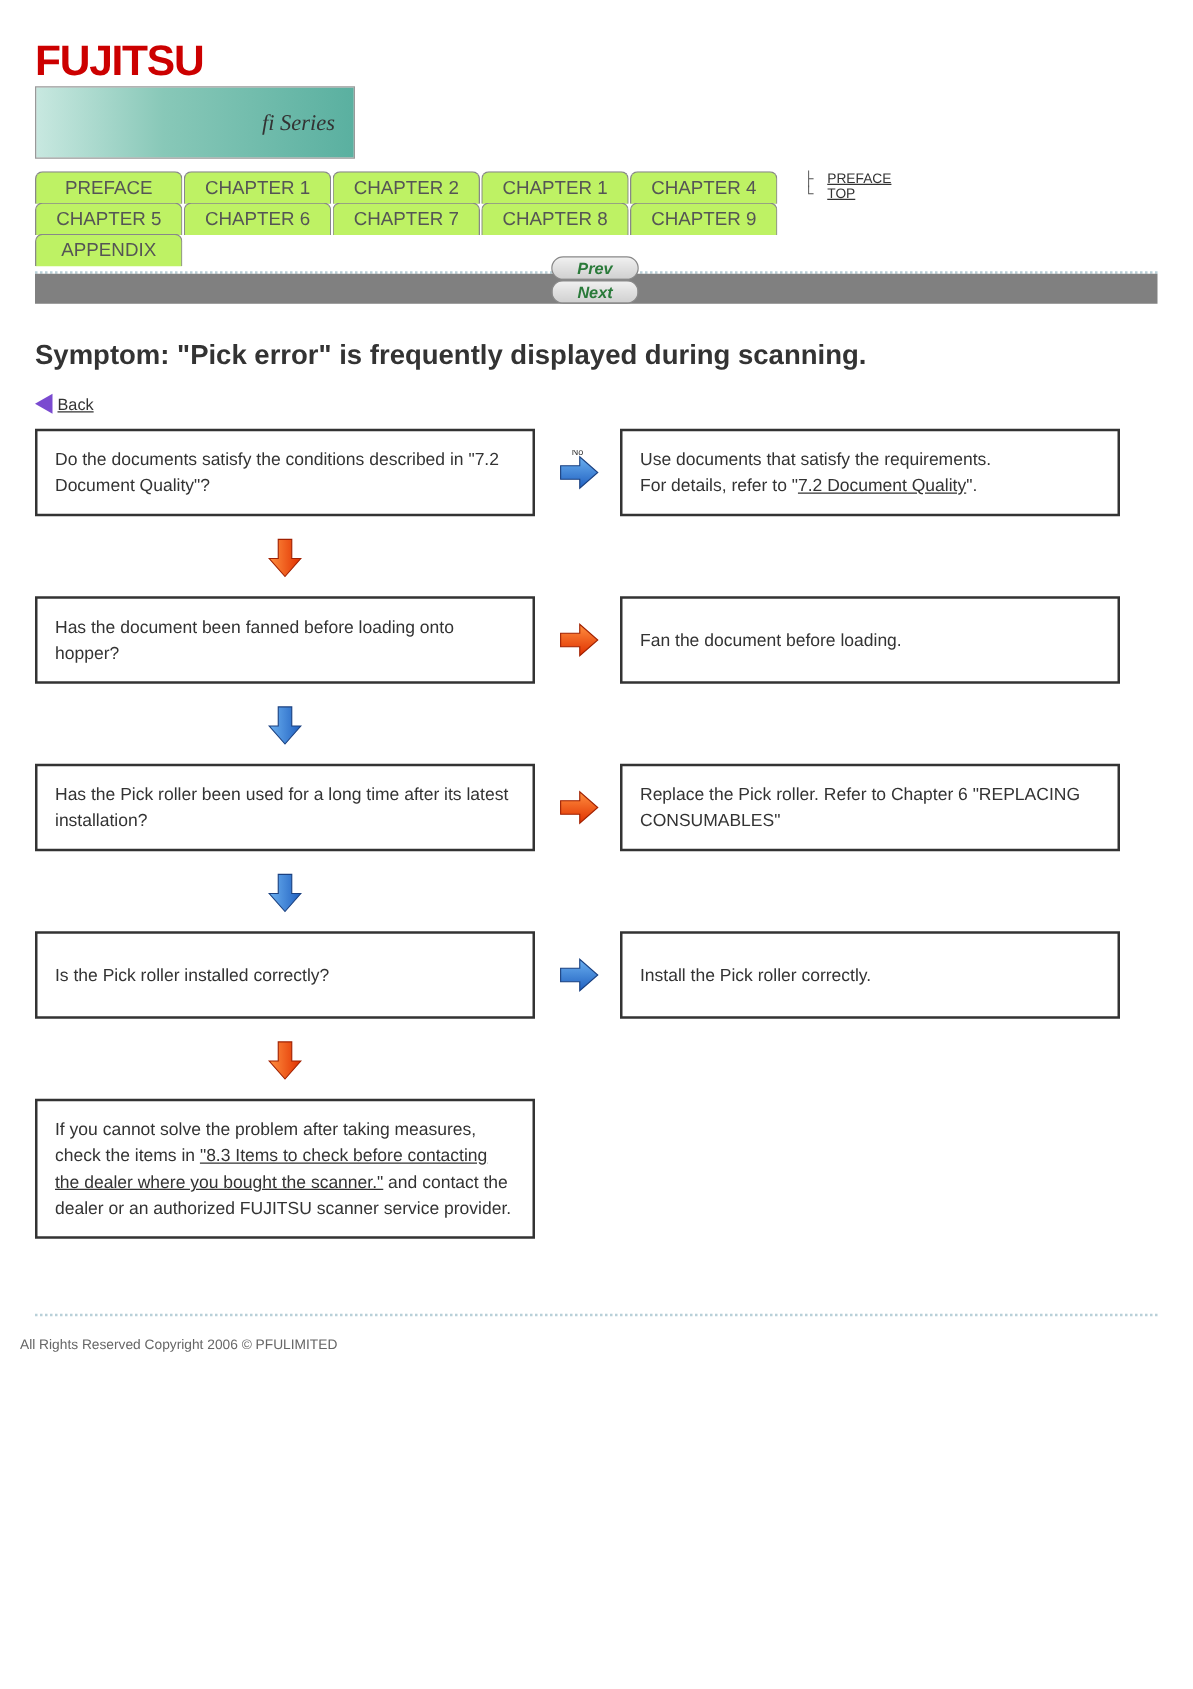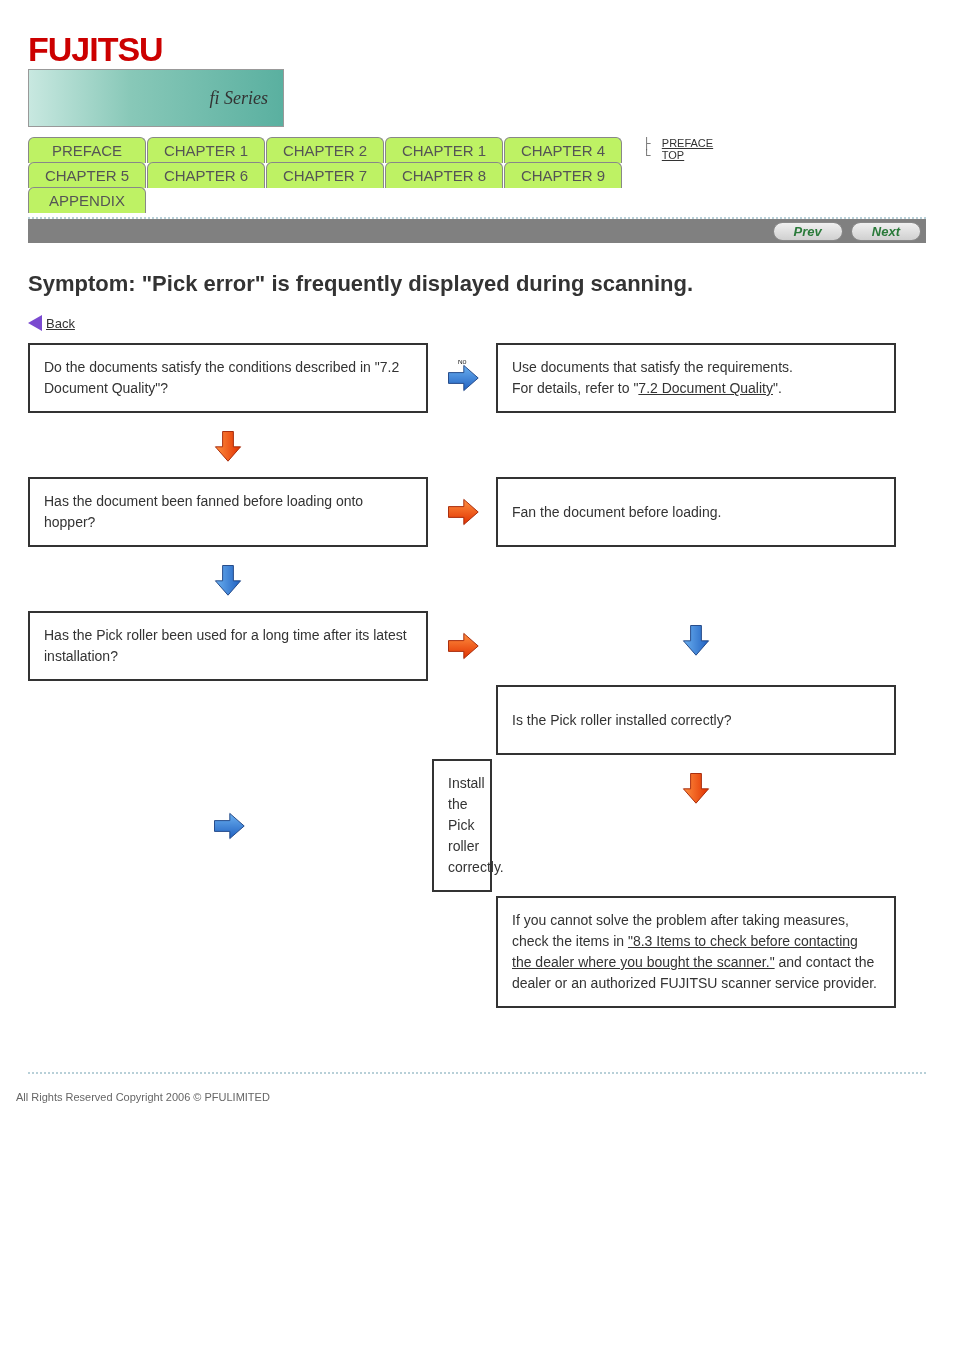--- a/index.html
+++ b/index.html
@@ -84,20 +84,21 @@
       border-top: 2px dotted #b8d0d8;
       margin: 5px 28px 0 28px;
     }
     .nav-bar {
       background: #808080;
       height: 24px;
       margin: 0 28px;
       display: flex;
       justify-content: flex-end;
       align-items: center;
+      flex-direction: column;
     }
     .nav-btn {
       background: linear-gradient(to bottom, #f0f0f0, #d0d0d0);
       border: 1px solid #888;
       border-radius: 10px;
       padding: 1px 20px;
       margin-left: 3px;
       margin-right: 5px;
       font-size: 13px;
       font-style: italic;
@@ -322,20 +323,23 @@
       <svg class="arrow-right" viewBox="0 0 40 40">
         <defs>
             <linearGradient id="orangeGrad3" x1="0" y1="0" x2="0" y2="1">
               <stop offset="0%" stop-color="#ff9040"></stop>
               <stop offset="100%" stop-color="#e03000"></stop>
             </linearGradient>
           </defs>
         <path d="M5 14 L22 14 L22 6 L38 20 L22 34 L22 26 L5 26 Z" fill="url(#orangeGrad3)" stroke="#a02000" stroke-width="1"></path>
       </svg>
     </div>
+    <div class="flow-box">
+      <div class="flow-box-content">Replace the Pick roller. Refer to Chapter 6 "REPLACING CONSUMABLES"</div>
+    </div>
 
     <div class="arrow-down-cell">
       <svg class="arrow-down" viewBox="0 0 40 40">
         <defs>
             <linearGradient id="blueGrad3" x1="0" y1="0" x2="1" y2="0">
               <stop offset="0%" stop-color="#6bb0f0"></stop>
               <stop offset="100%" stop-color="#2060c0"></stop>
             </linearGradient>
           </defs>
         <path d="M14 5 L26 5 L26 22 L34 22 L20 38 L6 22 L14 22 Z" fill="url(#blueGrad3)" stroke="#1a4080" stroke-width="1"></path>

